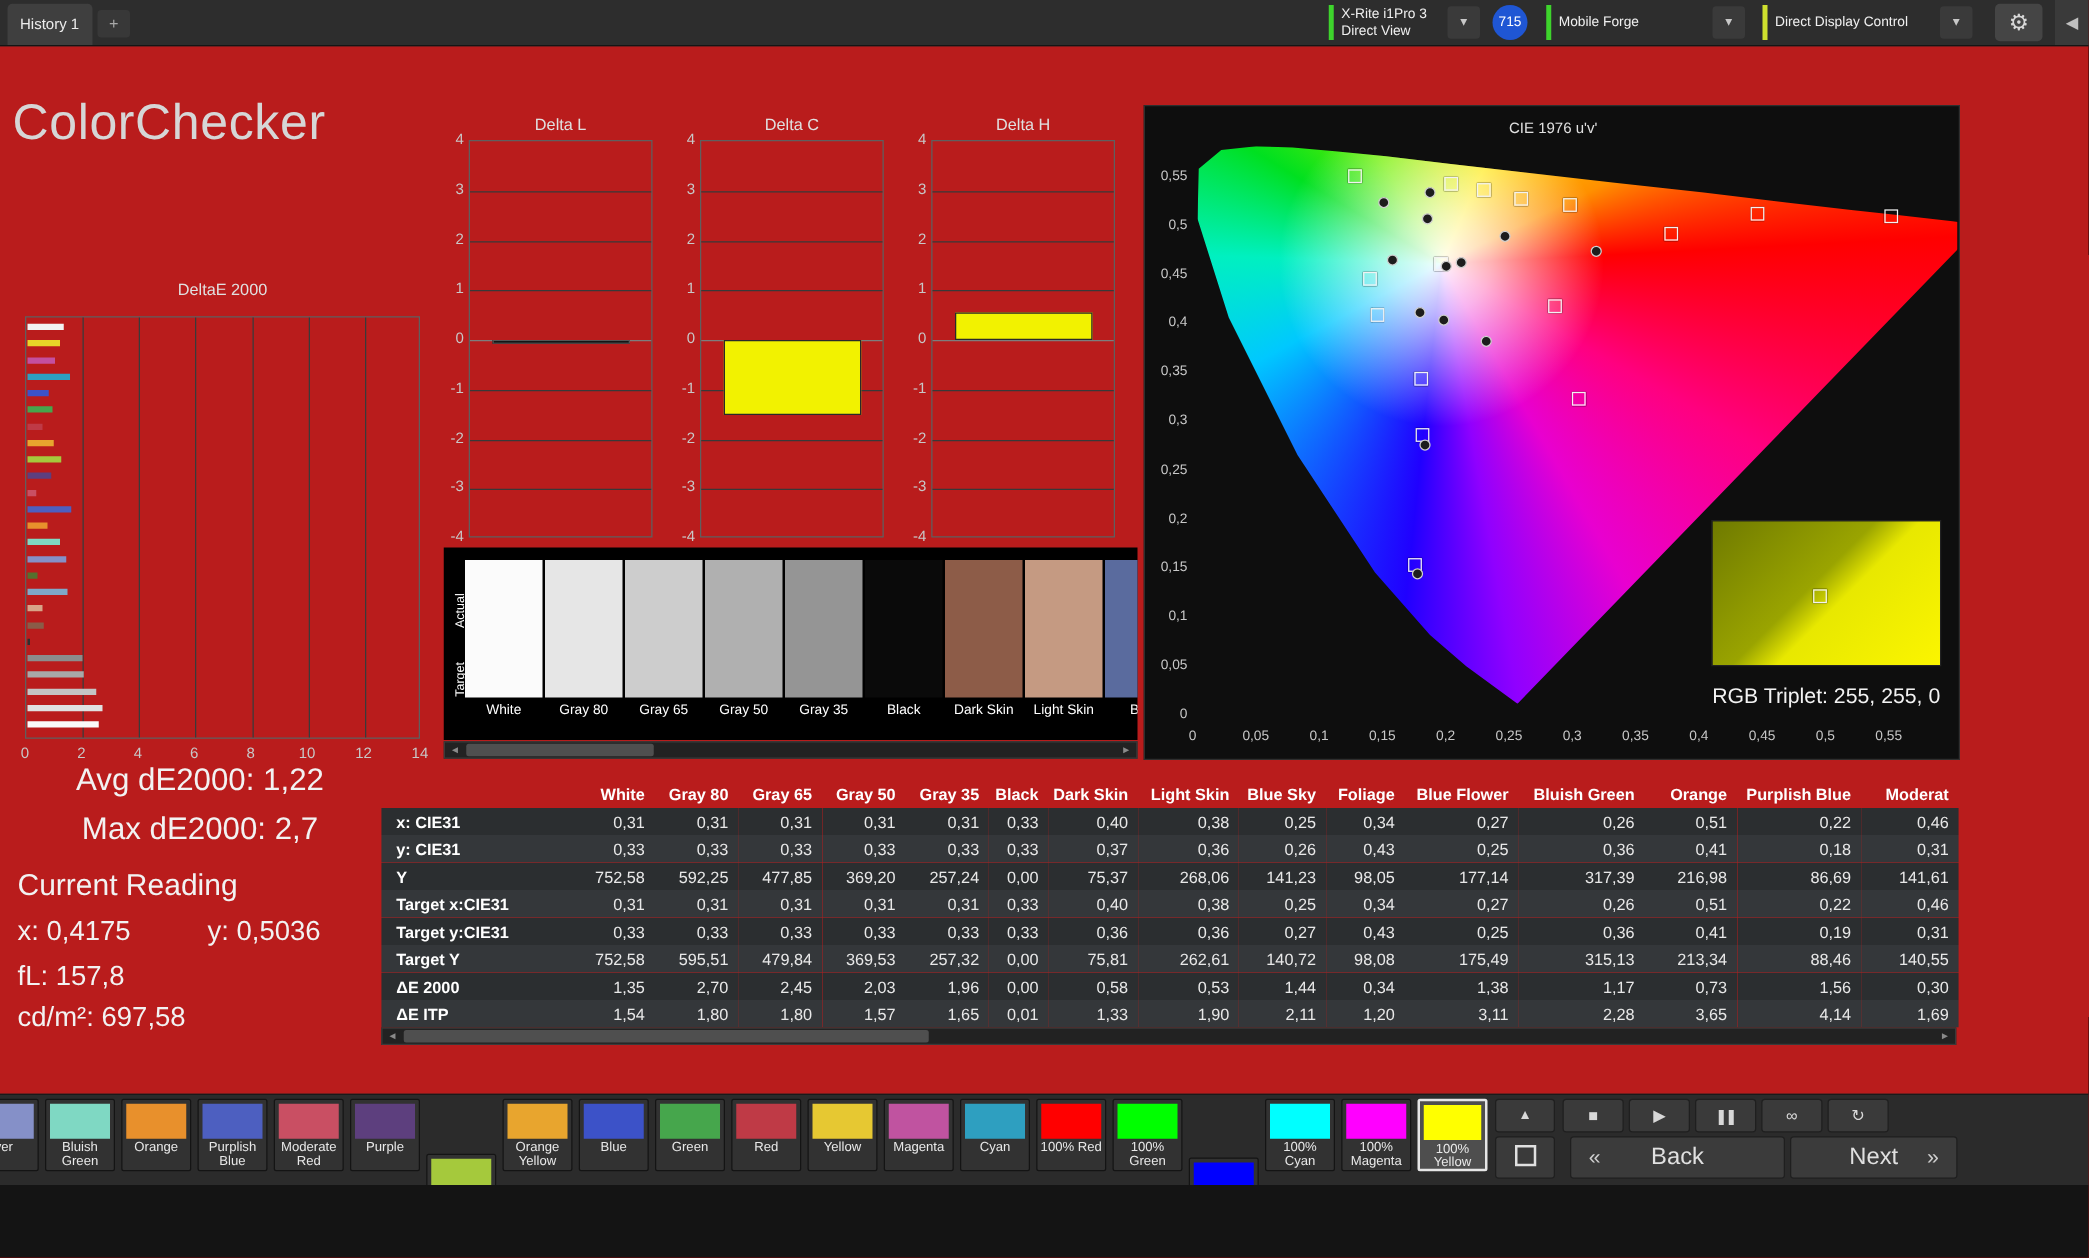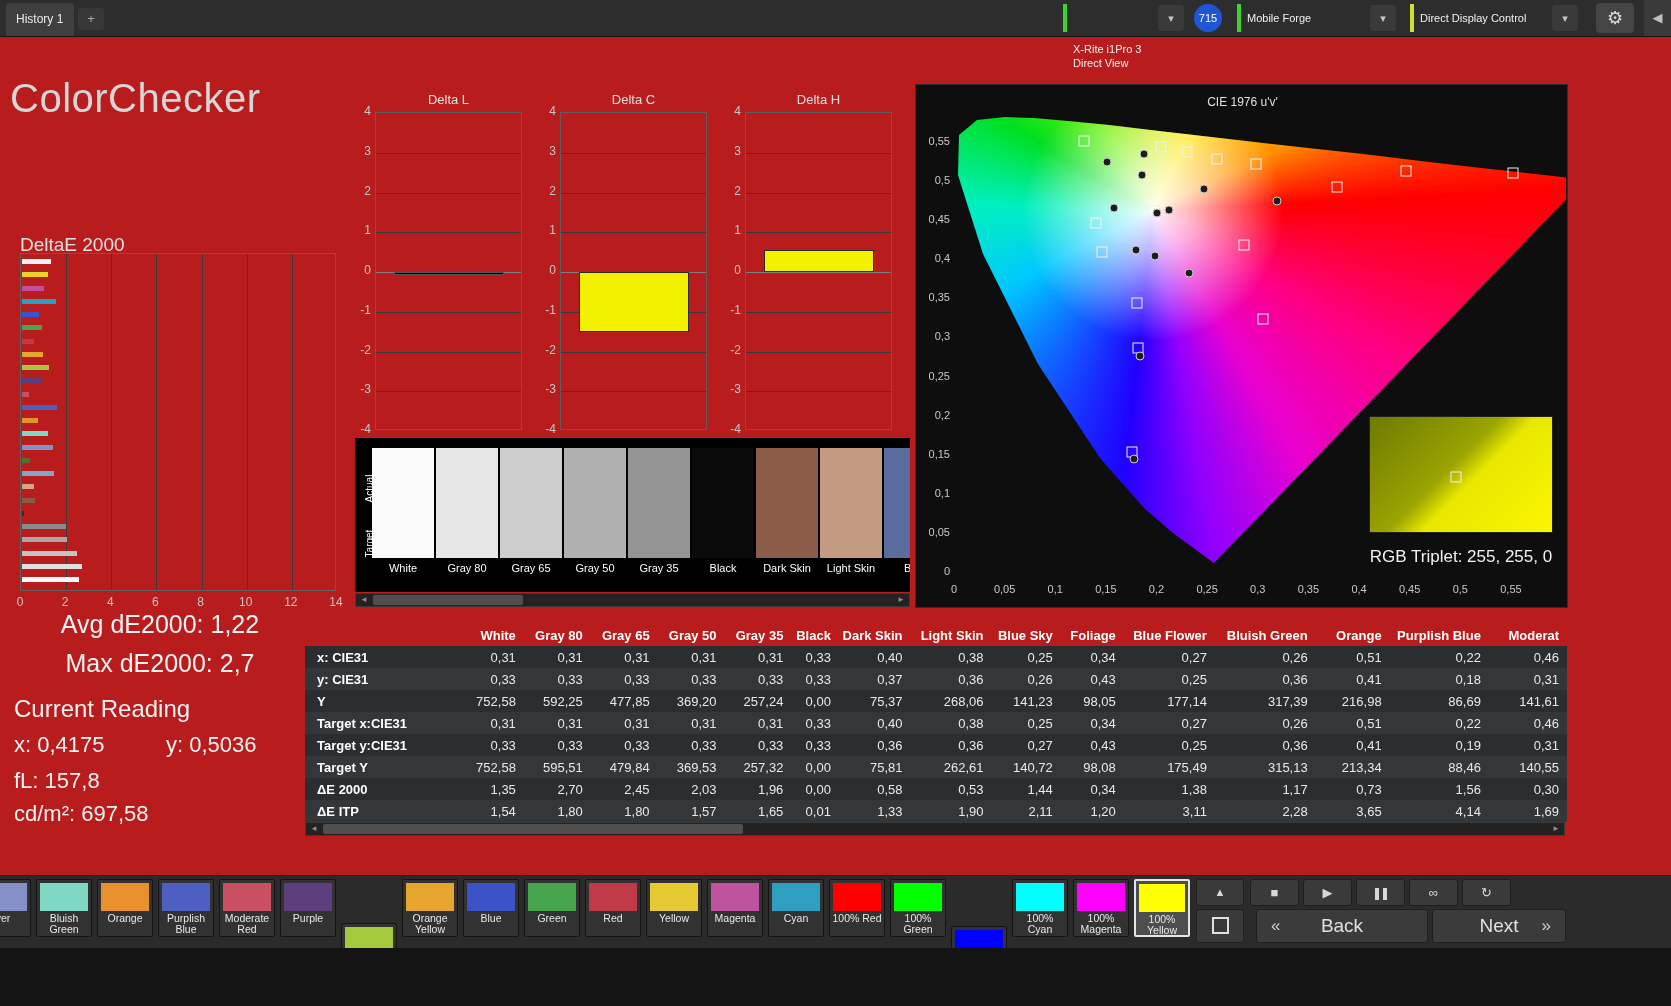--- a/index.html
+++ b/index.html
@@ -21,21 +21,21 @@
       color:#fff;font-size:11px;text-align:center;line-height:28px;}
   #gear-btn{position:absolute;left:1596px;top:3px;width:38px;height:30px;background:#454545;border-radius:4px;
       color:#d8d8d8;font-size:18px;text-align:center;line-height:30px;}
   #collapse-btn{position:absolute;left:1644px;top:0;width:27px;height:36px;background:#3a3a3a;
       color:#c0c0c0;font-size:13px;text-align:center;line-height:36px;}
 
   
   #page-title{position:absolute;left:10px;top:76px;font-size:40px;font-weight:300;color:#d6d6d6;letter-spacing:.5px;}
 
   
-  #de-title{position:absolute;left:20px;top:234px;width:316px;font-size:19px;color:#e0e0e0;}
+  #de-title{position:absolute;left:20px;top:224px;width:316px;text-align:center;font-size:13px;color:#e0e0e0;}
   #de-plot{position:absolute;left:20px;top:253px;width:316px;height:338px;border:1px solid #5f5f5f;box-sizing:border-box;}
   #de-plot .vline{position:absolute;top:0;bottom:0;width:1px;background:#3a3a3a;}
   .de-bar{position:absolute;left:1px;height:5px;}
   #de-xlabels{position:absolute;left:20px;top:595px;width:316px;height:14px;}
   #de-xlabels .tick{position:absolute;transform:translateX(-50%);font-size:12px;color:#c8c8c8;}
 
   
   .dchart{position:absolute;top:92px;width:180px;height:360px;}
   .dtitle{position:absolute;left:30px;top:0;width:147px;text-align:center;font-size:13px;color:#e0e0e0;}
   .dplot{position:absolute;left:30px;top:20px;width:147px;height:318px;border:1px solid #5f5f5f;box-sizing:border-box;}
@@ -111,21 +111,21 @@
 </head>
 <body>
 
 <div id="app">
 
   <div id="topbar">
     <div id="tab-history">History 1</div>
     <div id="tab-new">+</div>
 
     <div class="statusbar" id="meter-status" style="left: 1063px; background: rgb(62, 212, 44);"></div>
-    <div class="toptext" style="left:1073px;top:4px;line-height:14px;margin-top:38px;">
+    <div class="toptext" style="left:1073px;top:4px;line-height:14px;">
       <div>X-Rite i1Pro 3</div>
       <div>Direct View</div>
     </div>
     <div class="chev-btn" style="left:1158px;">▾</div>
 
     <div id="badge-715">715</div>
 
     <div class="statusbar" id="source-status" style="left: 1237px; background: rgb(62, 212, 44);"></div>
     <div class="toptext" style="left:1247px;top:4px;line-height:28px;">Mobile Forge</div>
     <div class="chev-btn" style="left:1370px;">▾</div>

